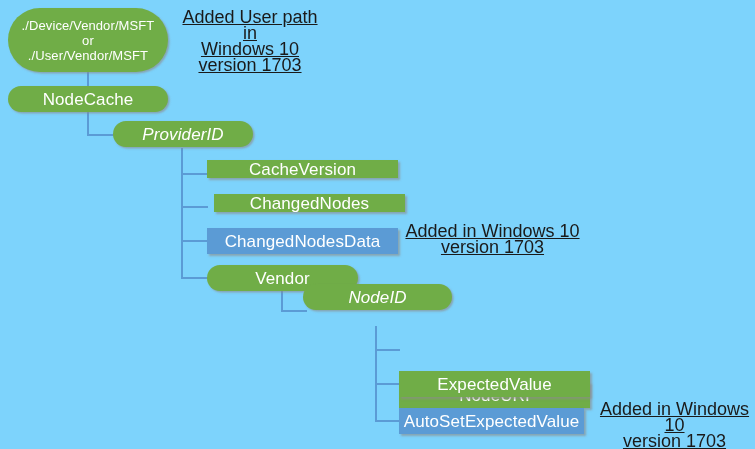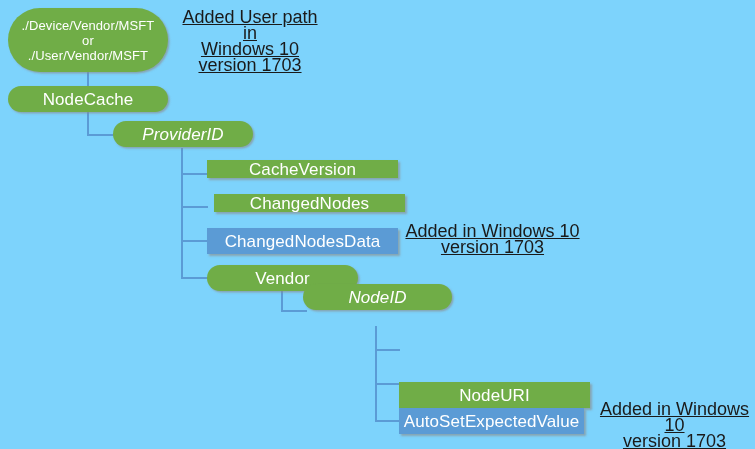--- a/index.html
+++ b/index.html
@@ -98,20 +98,21 @@
   <div class="node green rect" style="left:214px; top:194px; width:191px; height:18px;">ChangedNodes</div>
 
   <div class="node blue rect" style="left:207px; top:228px; width:191px; height:26px;">ChangedNodesData</div>
 
   <div class="node green pill" style="left:207px; top:265px; width:151px; height:26px;">Vendor</div>
 
   <div class="node green pill italic" style="left:303px; top:284px; width:149px; height:26px;">NodeID</div>
 
   <div class="node green rect" style="left:399px; top:337px; width:191px; height:26px;margin-top:45px;">NodeURI</div>
 
+  <div class="node green rect" style="left:399px; top:371px; width:191px; height:26px;">ExpectedValue</div>
 
   <div class="node blue rect" style="left:399px; top:408px; width:185px; height:26px;">AutoSetExpectedValue</div>
 
   <div class="note" style="left:174px; top:9px; width:152px;">Added User path in
 Windows 10
 version 1703</div>
 
   <div class="note" style="left:405px; top:223px; width:175px;">Added in Windows 10
 version 1703</div>
 

